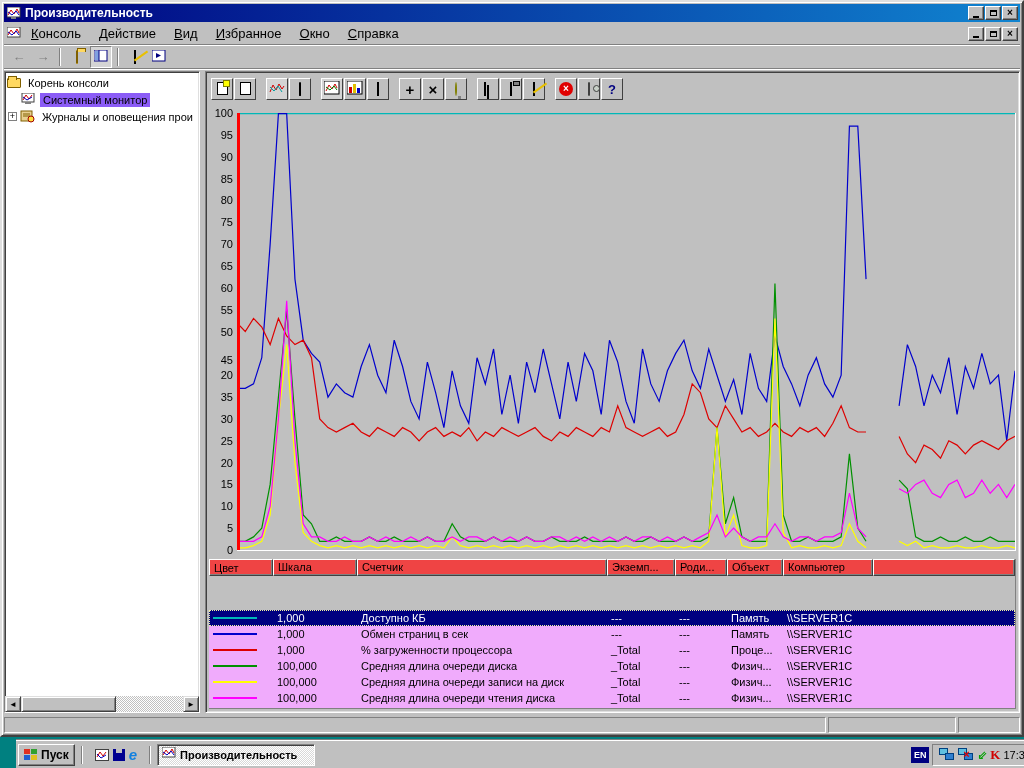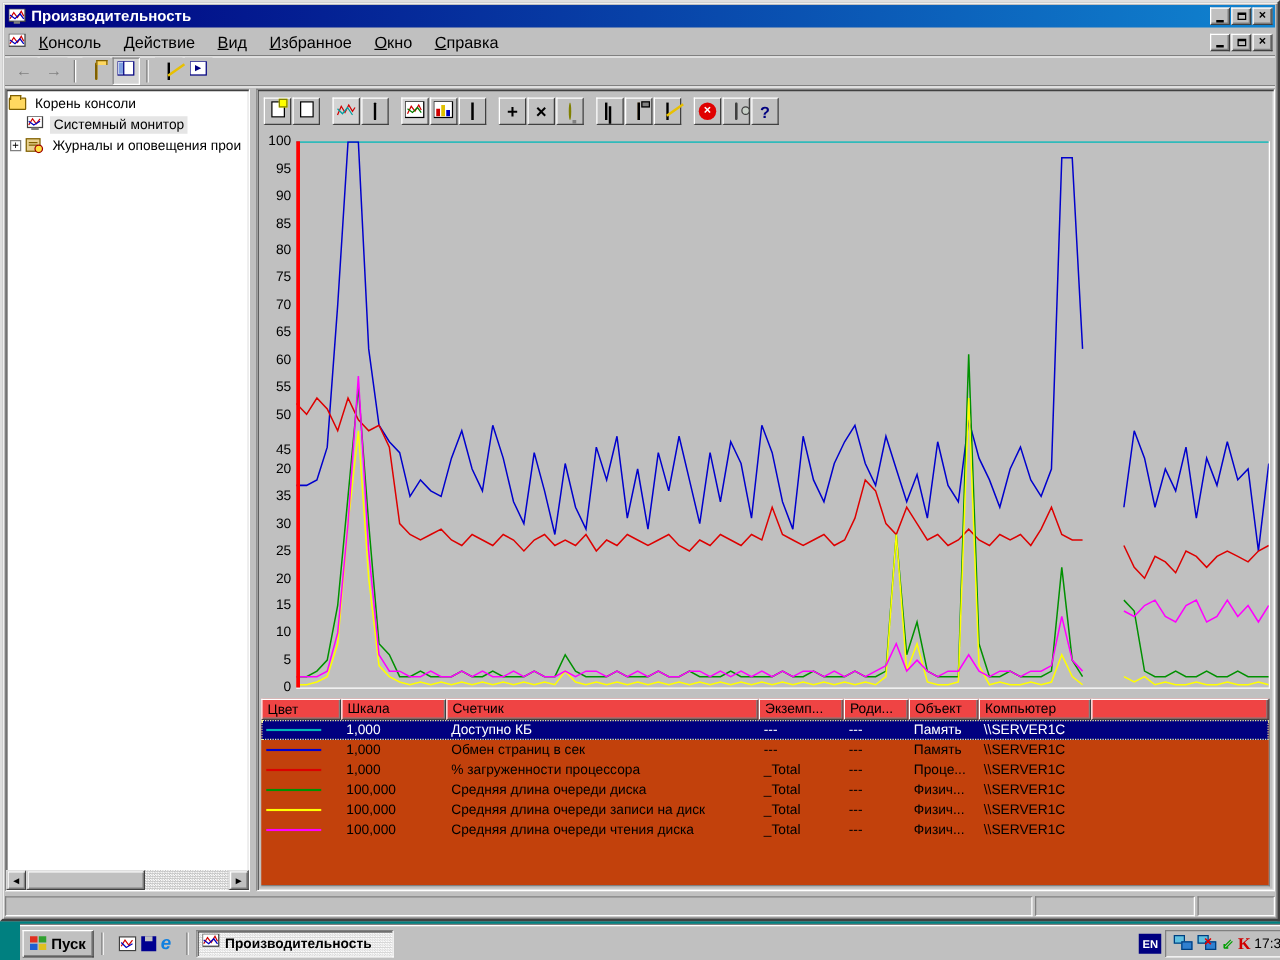--- a/index.html
+++ b/index.html
@@ -42,21 +42,21 @@
   .tbtn.pressed { border-color:#808080 #fff #fff #808080; background:#d4d4d4; }
   .tbtn.raisedb { border-color:#fff #404040 #404040 #fff; }
   .dis { color:#808080; }
 
   
   .main { flex:1; display:flex; margin:2px; min-height:0; }
   .tree-pane { width:196px; background:#fff; display:flex; flex-direction:column; }
   .tree-items { flex:1; overflow:hidden; padding:2px 0 0 2px; }
   .tree-row { display:flex; align-items:center; height:17px; white-space:nowrap; }
   .tree-label { padding:1px 3px; }
-  .tree-label.sel { background:#e5e5e5; }
+  .tree-label.sel { background:#8b5cf6; }
   .expander { width:9px; height:9px; border:1px solid #808080; background:#fff; display:inline-flex; align-items:center; justify-content:center;
               font-size:9px; line-height:1; margin:0 3px 0 1px; color:#000; }
   .treeicon { width:16px; height:14px; position:relative; margin-right:3px; flex:0 0 auto; }
 
   .hscroll { height:16px; display:flex; flex:0 0 auto; background:#dfdfdf; }
   .sbtn { width:16px; height:16px; font-size:8px; display:flex; align-items:center; justify-content:center; }
   .sthumb { width:95px; height:16px; }
   .strack { flex:1; background:repeating-conic-gradient(#fff 0 25%, #c0c0c0 0 50%) 0 0/2px 2px; }
 
   .splitter { width:5px; }
@@ -96,21 +96,21 @@
   .stat-label { white-space:nowrap; }
   .stat-box { flex:1; height:17px; background:#d8d8d8; border:1px solid; border-color:#808080 #fff #fff #808080;
               display:flex; align-items:center; justify-content:flex-end; padding-right:4px; }
   .stat-box.small { flex:0 0 98px; }
 
   
   .legend { margin-top:8px; flex:1; display:flex; flex-direction:column; min-height:0; border:1px solid #808080; border-top:none; border-left:none; }
   .lg-head { display:flex; flex:0 0 auto; height:17px; }
   .hcell { background:#ef4444; border:1px solid; border-color:#fff #404040 #404040 #fff; box-shadow:inset -1px -1px #808080;
            padding:1px 4px; overflow:hidden; white-space:nowrap; }
-  .lg-body { flex:1; background:#c2410c; overflow:hidden; }
+  .lg-body { flex:1; background:#f0abfc; overflow:hidden;margin-top:34px; }
   .lg-row { display:flex; height:16px; align-items:center; }
   .lg-row.sel { background:#000080; color:#fff; outline:1px dotted #f0f0a0; outline-offset:-1px; }
   .cell { padding:0 4px; overflow:hidden; white-space:nowrap; }
   .c0{width:64px;flex:0 0 auto;display:flex;align-items:center;} .c1{width:84px;flex:0 0 auto;}
   .c2{width:250px;flex:0 0 auto;} .c3{width:68px;flex:0 0 auto;} .c4{width:52px;flex:0 0 auto;}
   .c5{width:56px;flex:0 0 auto;} .c6{width:90px;flex:0 0 auto;} .c7{flex:1;}
   .swatch { width:44px; height:2px; }
 
   
   .statusbar { height:18px; margin:0 2px 2px 2px; display:flex; gap:2px; flex:0 0 auto; padding-top:2px; }

